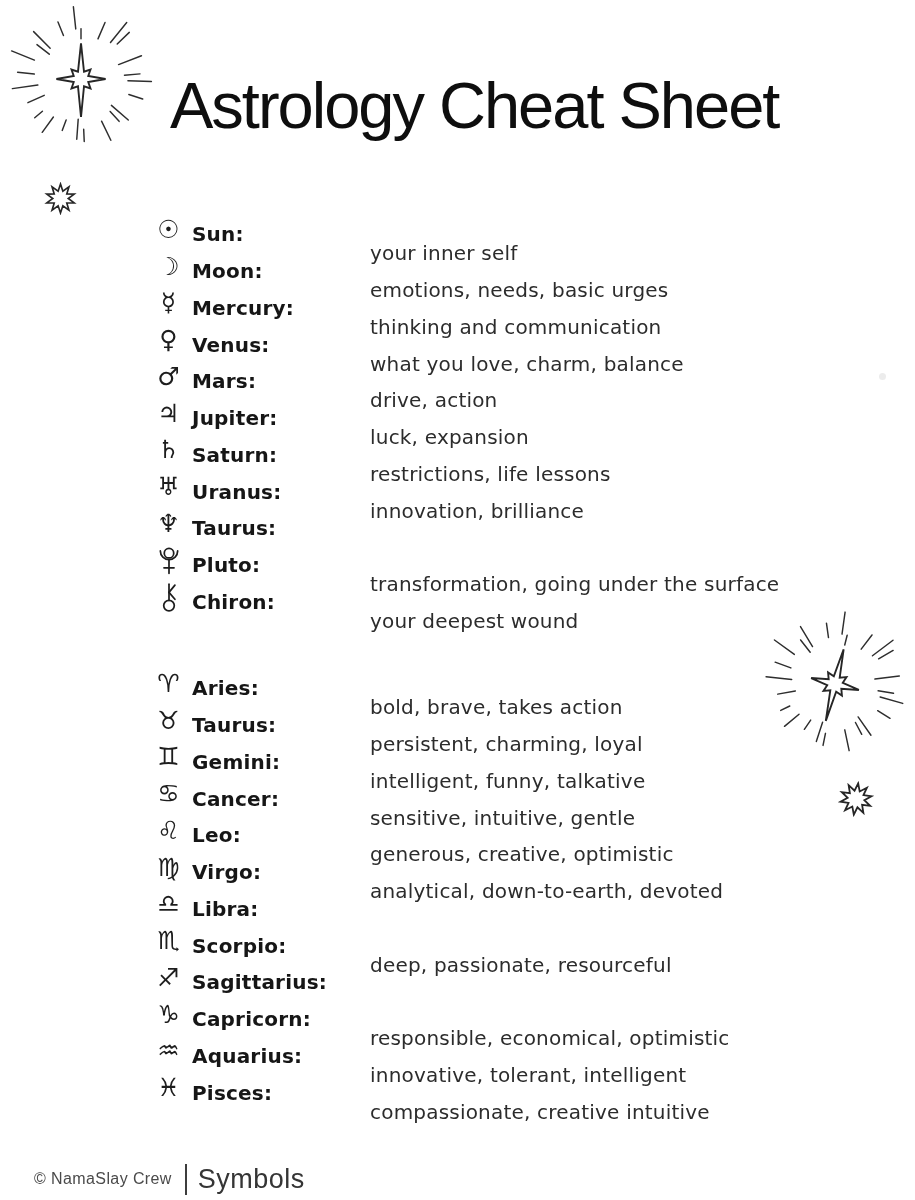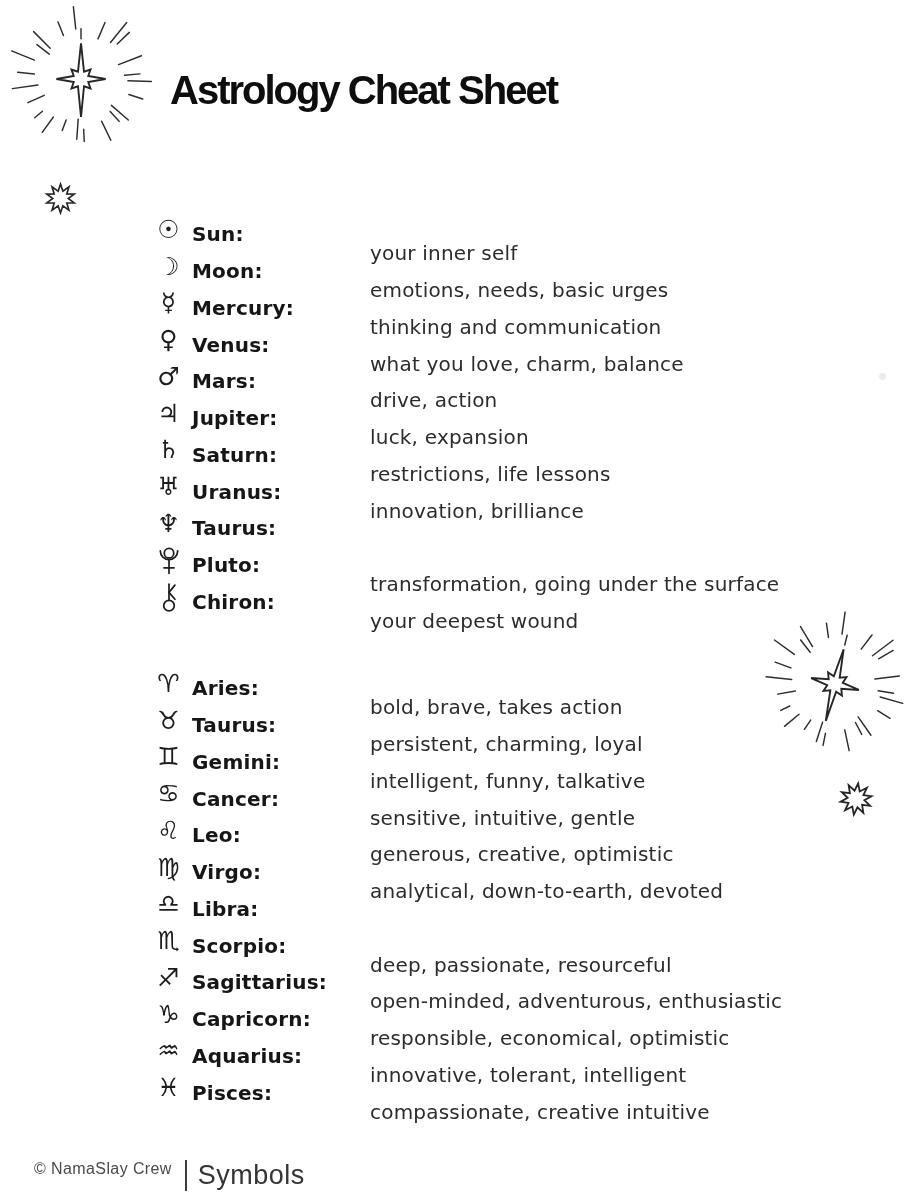--- a/index.html
+++ b/index.html
@@ -7,21 +7,21 @@
   body {
     width:915px; height:1200px; position:relative; overflow:hidden;
     font-family:"Liberation Sans", sans-serif; color:#1c1c1c;
   }
   .page { position:absolute; inset:0; }
 
   
   h1.title {
     position:absolute; left:170px; top:68px;
     font-family:"Liberation Sans", sans-serif;
-    font-size:40px; font-weight:700; letter-spacing:-2px;
+    font-size:65px; font-weight:400; letter-spacing:-2px;
     color:#0e0e0e; white-space:nowrap;
   }
 
   
   .list { position:absolute; left:145px; }
   .list.planets { top:211px; }
   .list.signs   { top:665px; }
   .row { display:flex; align-items:center; height:36.75px; }
   .sym {
     width:47px; text-align:center;
@@ -52,21 +52,21 @@
   #spiky-left  { left:44px;  top:182px; width:33px; height:33px; }
   #spiky-right { left:838px; top:781px; width:36px; height:36px; transform:rotate(8deg); }
   .speck { position:absolute; left:879px; top:373px; width:7px; height:7px;
            border-radius:50%; background:#ececec; }
   .sym svg { display:block; }
   .sym svg * { fill:none; stroke:#1d1d1d; stroke-width:1.9; stroke-linecap:round; }
 
   
   footer.credit {
     position:absolute; left:34px; top:1160px;
-    display:flex; align-items:flex-start; height:38px;
+    display:flex; align-items:center; height:38px;
   }
   .copy  { font-size:16px; font-weight:400; letter-spacing:0.4px; color:#4a4a4a; }
   .sep   { width:0; height:31px; border-left:2px solid #3d3d3d; margin:0 11px 0 13px; }
   .brand { font-size:27px; font-weight:400; letter-spacing:0.5px; color:#353535; }
 </style>
 </head>
 <body>
 
 <div class="page">
 
@@ -230,21 +230,20 @@
 
   <div class="row">
     <span class="sym">♏</span>
     <span class="name">Scorpio:</span>
     <span class="desc">deep, passionate, resourceful</span>
   </div>
 
   <div class="row">
     <span class="sym">♐</span>
     <span class="name">Sagittarius:</span>
-    <span class="desc">open-minded, adventurous, enthusiastic</span>
   </div>
 
   <div class="row">
     <span class="sym">♑</span>
     <span class="name">Capricorn:</span>
     <span class="desc">responsible, economical, optimistic</span>
   </div>
 
   <div class="row">
     <span class="sym">♒</span>

